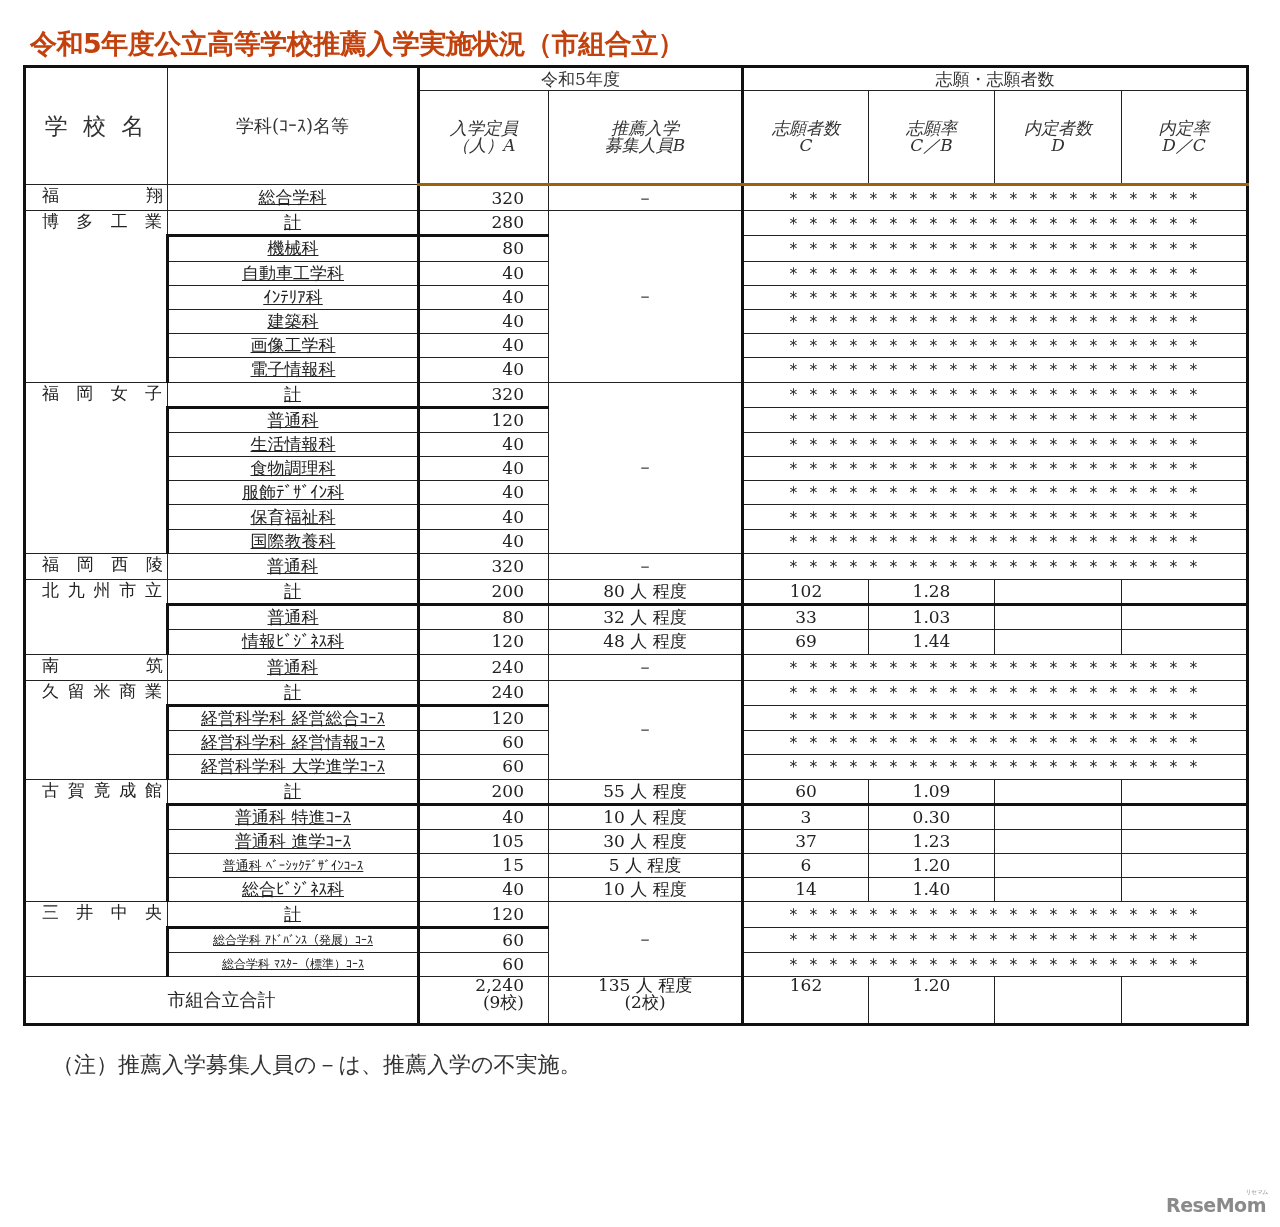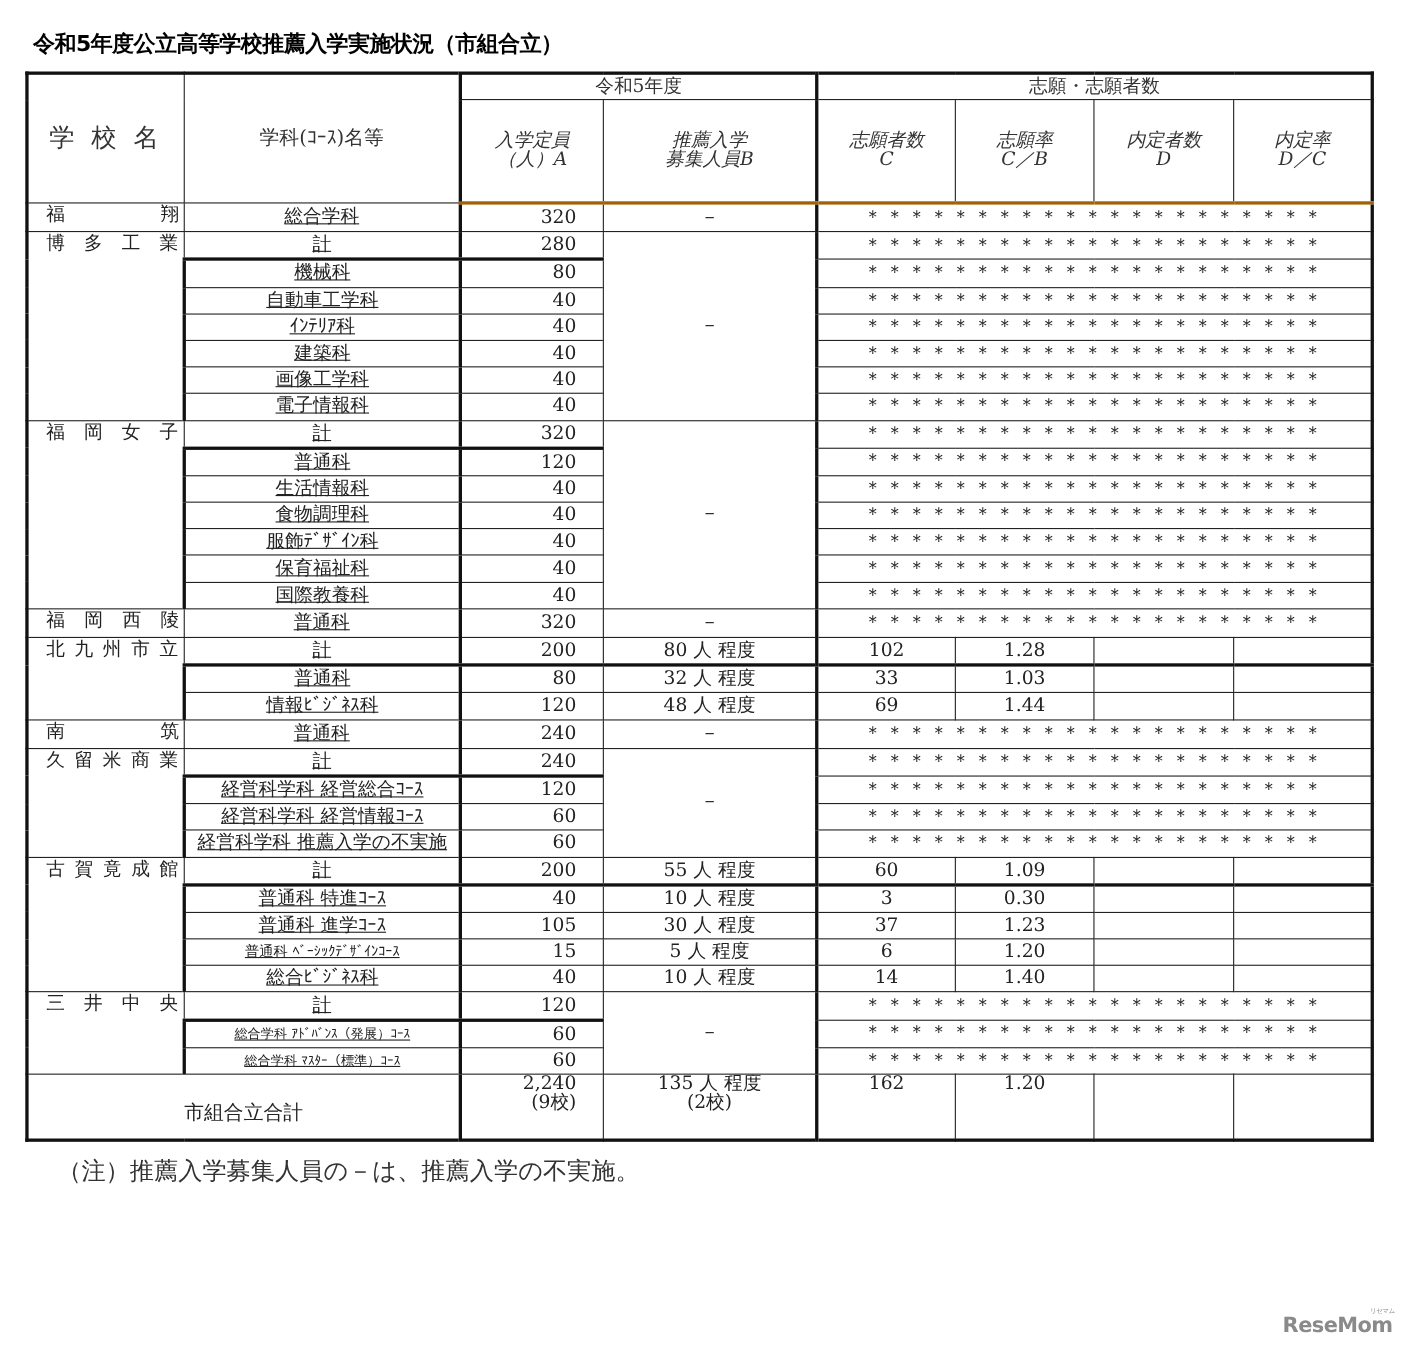--- a/index.html
+++ b/index.html
@@ -1,40 +1,40 @@
 <!DOCTYPE html>
 <html><head>
 <meta charset="utf-8">
 <style>
   html, body { margin:0; padding:0; background:#ffffff; }
   body { width:1280px; height:1227px; position:relative; overflow:hidden;
          font-family:"DejaVu Serif","Liberation Serif",serif; color:#222; }
   .title { position:absolute; left:30px; top:26px; font-family:"DejaVu Sans","Liberation Sans",sans-serif;
-           font-weight:bold; font-size:20px; letter-spacing:-0.5px; color:#000000; white-space:nowrap; }
+           font-weight:bold; font-size:27px; letter-spacing:-0.5px; color:#c2410c; white-space:nowrap; }
   table.main { position:absolute; left:23px; top:65px; border-collapse:collapse; table-layout:fixed;
                width:1223px; border:3px solid #111; }
   table.main td { border:1.5px solid #222; padding:0; font-size:17px; line-height:1; overflow:hidden; white-space:nowrap; }
   .hd1 td { height:22px; text-align:center; font-size:17px; color:#333; }
   .hd2 td { height:92px; text-align:center; font-size:18px; color:#333; line-height:1.3; }
   tr.hdr-end td { border-bottom:3px solid #a16207;font-style:italic; }
   tr.d td { height:23.2px; }
   .school { vertical-align:top; font-size:18px; padding:2px 4px 0 4px !important; }
   .school span { display:block; text-align:justify; text-align-last:justify;margin-left:12px; }
   .dept { text-align:center;text-decoration:underline; }
   .dept.small { font-size:13px; }
   .dept.xsmall { font-size:12px; }
   .num { text-align:right; padding-right:24px !important; }
   .cen { text-align:center; }
   .rec { text-align:center; }
   .stars { text-align:center; letter-spacing:3px; font-size:17px; }
   .thickL { border-left:3px solid #111 !important; }
   .thickT td { border-top:3px solid #111; }
   .thickTsub { border-top:3px solid #111 !important; }
   tr.total td { height:46px; vertical-align:top; padding-top:0; }
-  tr.total td.mid { vertical-align:middle; padding-top:12px; text-align:center; font-size:18px; }
+  tr.total td.mid { vertical-align:middle; padding-top:0; text-align:center; font-size:18px; }
   .two { line-height:1.45; }
   .note { position:absolute; left:52px; top:1050px; font-size:22px; color:#333; white-space:nowrap; }
   .logo { position:absolute; left:1166px; top:1194px; font-family:"DejaVu Sans","Liberation Sans",sans-serif;
           font-weight:bold; font-size:19px; color:#8a8a8a; letter-spacing:-0.5px; }
   .logo small { position:absolute; right:-2px; top:-6px; font-size:6px; font-weight:normal; }
 </style>
 </head>
 <body>
 
 <div class="title">令和5年度公立高等学校推薦入学実施状況（市組合立）</div>
@@ -220,21 +220,21 @@
         <td class="dept thickL">経営科学科 経営総合ｺｰｽ</td>
         <td class="num thickL thickTsub">120</td>
         <td colspan="4" class="stars thickL">＊＊＊＊＊＊＊＊＊＊＊＊＊＊＊＊＊＊＊＊＊</td>
       </tr>
     <tr class="d">
         <td class="dept thickL">経営科学科 経営情報ｺｰｽ</td>
         <td class="num thickL">60</td>
         <td colspan="4" class="stars thickL">＊＊＊＊＊＊＊＊＊＊＊＊＊＊＊＊＊＊＊＊＊</td>
       </tr>
     <tr class="d">
-        <td class="dept thickL">経営科学科 推薦入学の不実施</td>
+        <td class="dept thickL">経営科学科 大学進学ｺｰｽ</td>
         <td class="num thickL">60</td>
         <td colspan="4" class="stars thickL">＊＊＊＊＊＊＊＊＊＊＊＊＊＊＊＊＊＊＊＊＊</td>
       </tr>
 
     <tr class="d thickT">
       <td rowspan="5" class="school">
           <span>古賀竟成館</span>
         </td>
       <td class="dept" style="border-bottom:3px solid #111;border-left-color:#fff;">計</td>
       <td class="num thickL">200</td>

